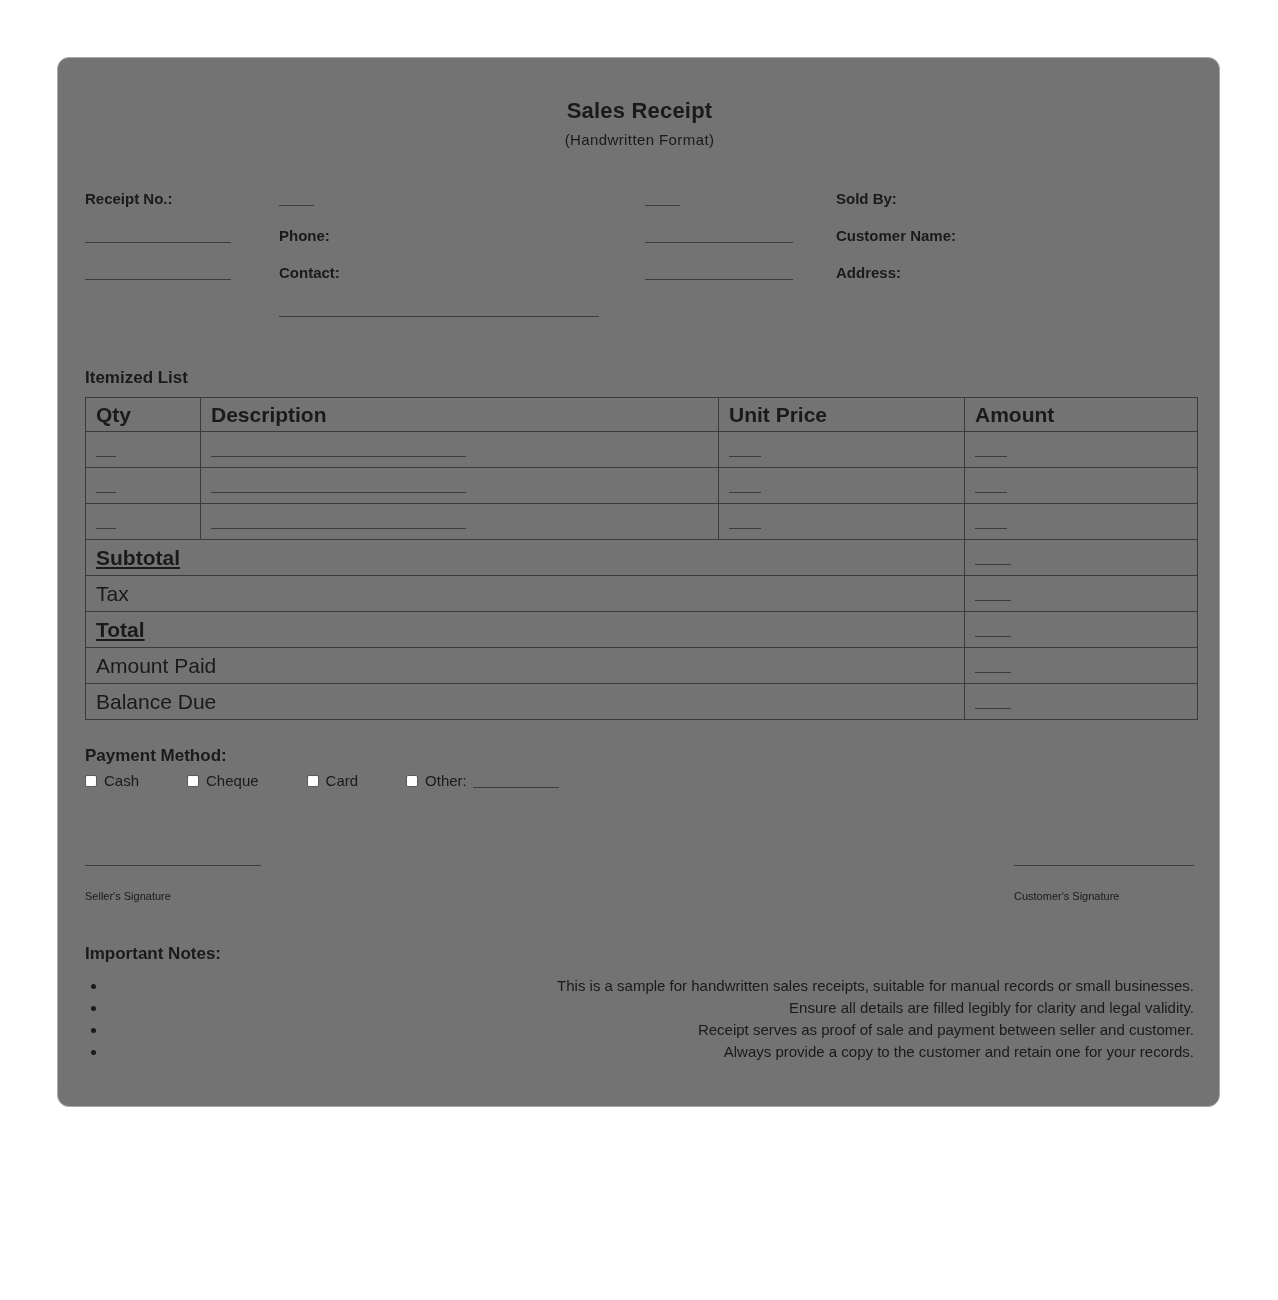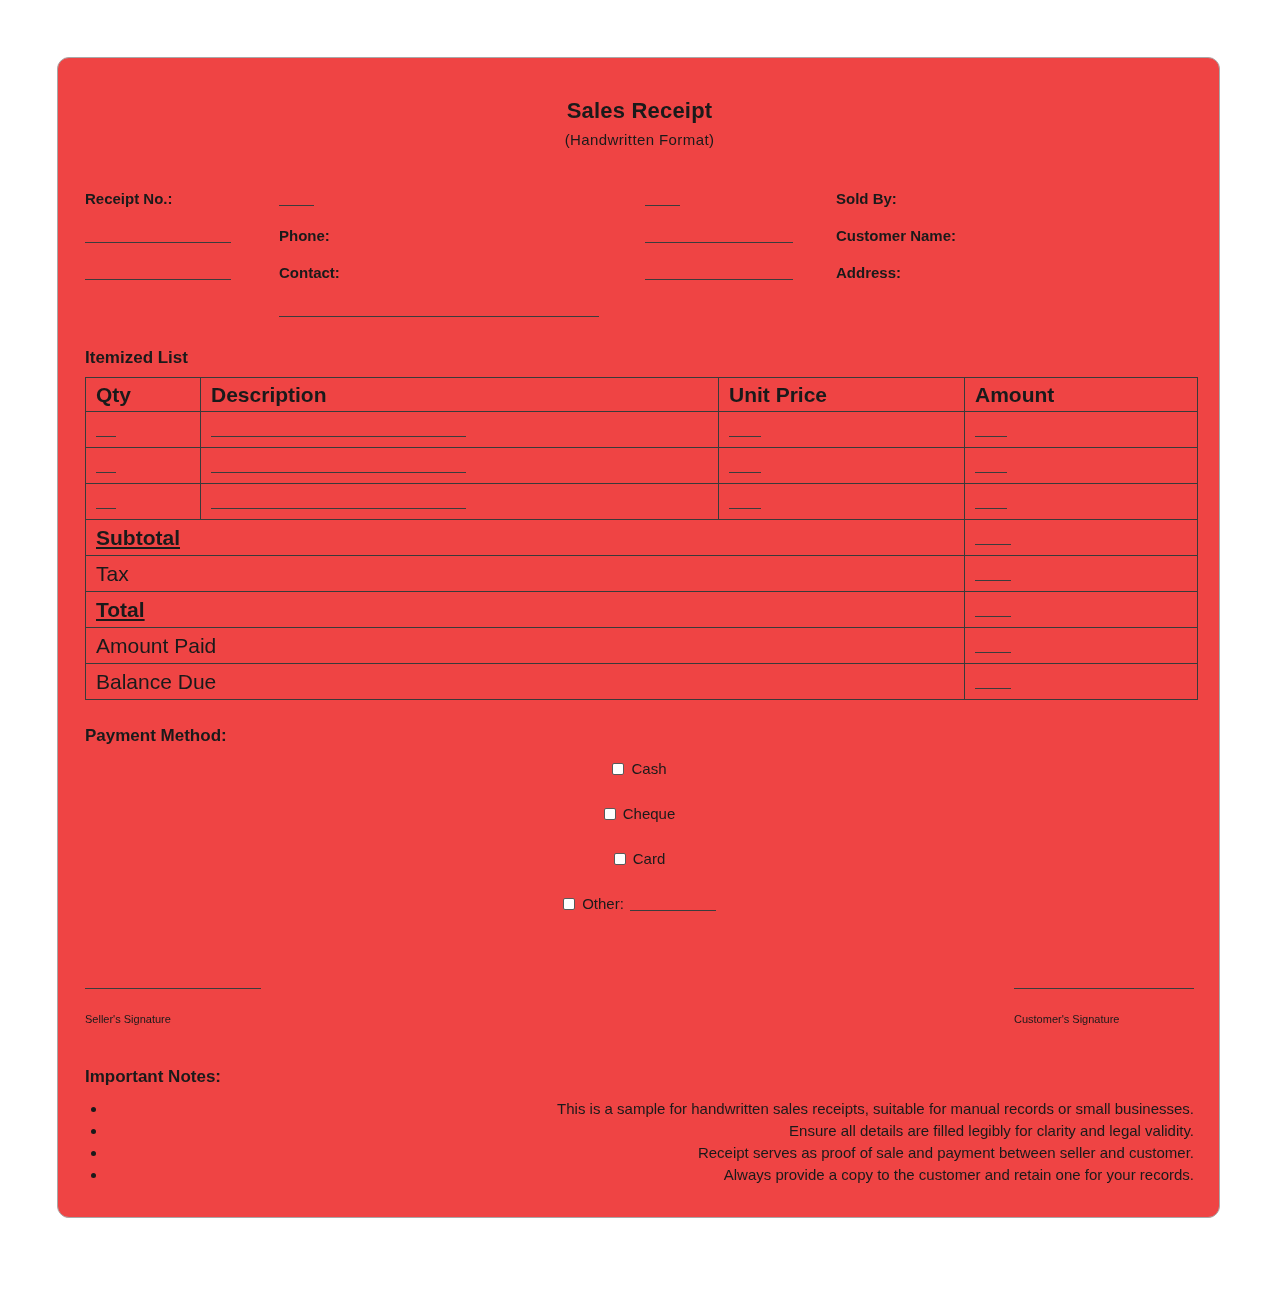--- a/index.html
+++ b/index.html
@@ -14,22 +14,22 @@
     height: 1300px;
     background: #ffffff;
   }
   .card {
     position: relative;
     margin: 57px auto 0 57px;
     width: 1163px;
     min-height: 1035px;
     border: 1px solid #a8a8a8;
     border-radius: 12px;
-    padding: 40px 25px 28px 27px;
-    background: #ef4444;
+    padding: 40px 25px 40px 27px;
+    background: #737373;
   }
   .title {
     text-align: center;
     font-size: 22px;
     font-weight: bold;
     letter-spacing: 0.2px;
   }
   .subtitle {
     text-align: center;
     font-size: 15px;
@@ -62,47 +62,46 @@
   .w255 { width: 255px; }
   .w32 { width: 32px; }
   .w36 { width: 36px; }
   .w86 { width: 86px; }
   .addr-span { grid-column: 2 / 5; }
   
   .section-heading {
     font-size: 17px;
     font-weight: bold;
   }
-  .itemized-heading { margin-top: 20px; }
+  .itemized-heading { margin-top: 40px; }
   table.itemized {
     margin-top: 9px;
     border-collapse: collapse;
     table-layout: fixed;
     width: 1112px;
     font-size: 21px;
   }
   table.itemized th, table.itemized td {
     border: 1px solid #3a3a3a;
     padding: 0 10px;
     text-align: left;
     vertical-align: middle;
   }
   table.itemized th { height: 34px; font-weight: bold; }
   table.itemized td { height: 36px; }
   td.sum-label { text-align: right; padding-right: 8px; }
   tr.strong td.sum-label { font-weight: bold; text-decoration: underline; }
   
   .payment-heading { margin-top: 26px; }
   .payment-options {
-    margin-top: 14px;
+    margin-top: 6px;
     display: flex;
     align-items: center;
-    gap: 28px;
-    font-size: 15px;
-    flex-direction: column;
+    gap: 48px;
+    font-size: 15px;
   }
   .payment-option { display: flex; align-items: center; }
   .checkbox {
     width: 12px;
     height: 12px;
     border: 1px solid #5a5a5a;
     border-radius: 2px;
     display: inline-block;
     margin-right: 7px;
     background: #fff;

